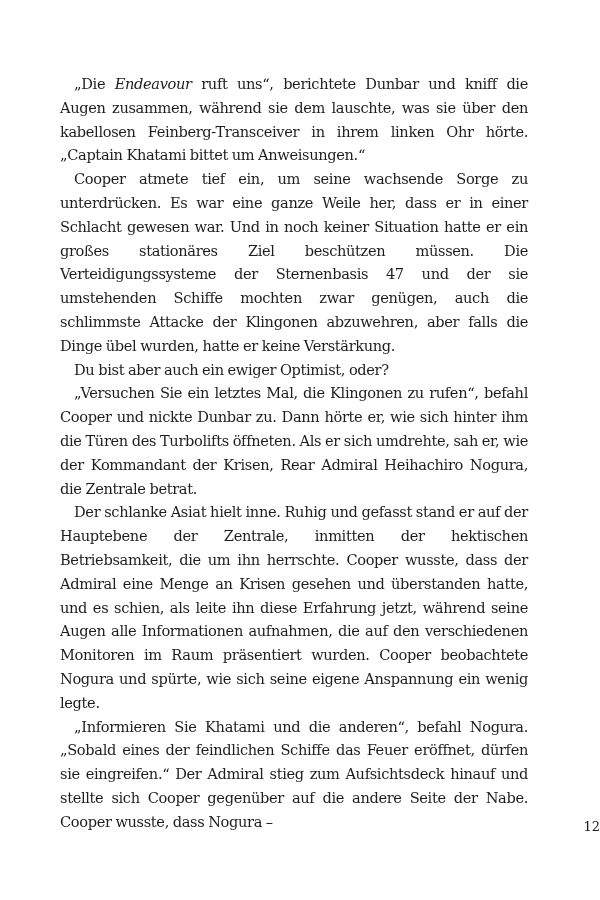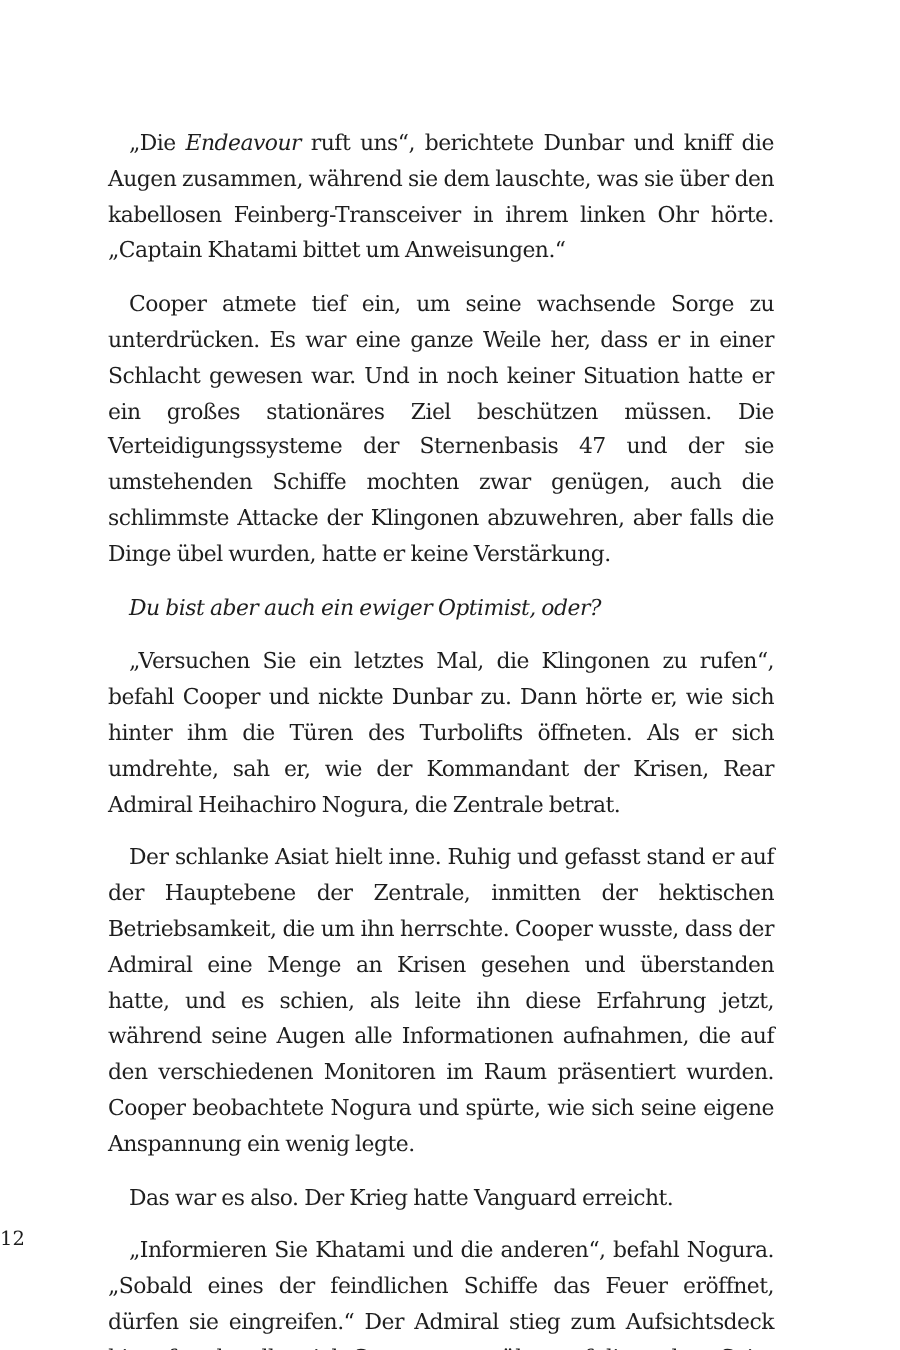--- a/index.html
+++ b/index.html
@@ -19,48 +19,46 @@
       top: 72px;
       width: 468px;
       font-family: "DejaVu Serif", "Liberation Serif", serif;
       font-size: 14.6px;
       line-height: 23.8px;
       color: #1e1e1e;
       letter-spacing: -0.35px;
       word-spacing: -0.5px;
     }
     .para {
-      margin: 12px;
+      margin: 0;
       text-indent: 14px;
       text-align: justify;
       hyphens: none;
     }
     .para.italic {
-      font-style: italic;
     }
     .ship {
       font-style: italic;
     }
     .page-number {
       position: absolute;
       top: 819px;
       left: 0;
       width: 600px;
-      text-align: left;
+      text-align: right;
       font-family: "DejaVu Serif", "Liberation Serif", serif;
       font-size: 13px;
       color: #1e1e1e;
     }
   </style>
 </head>
 <body>
 
 <div class="page">
   <p class="para"><span>„Die </span><span class="ship">Endeavour</span><span> ruft uns“, berichtete Dunbar und kniff die Augen zusammen, während sie dem lauschte, was sie über den kabellosen Feinberg-Transceiver in ihrem linken Ohr hörte. „Captain Khatami bittet um Anweisungen.“</span></p>
   <p class="para">Cooper atmete tief ein, um seine wachsende Sorge zu unterdrücken. Es war eine ganze Weile her, dass er in einer Schlacht gewesen war. Und in noch keiner Situation hatte er ein großes stationäres Ziel beschützen müssen. Die Verteidigungssysteme der Sternenbasis 47 und der sie umstehenden Schiffe mochten zwar genügen, auch die schlimmste Attacke der Klingonen abzuwehren, aber falls die Dinge übel wurden, hatte er keine Verstärkung.</p>
   <p class="para italic">Du bist aber auch ein ewiger Optimist, oder?</p>
   <p class="para">„Versuchen Sie ein letztes Mal, die Klingonen zu rufen“, befahl Cooper und nickte Dunbar zu. Dann hörte er, wie sich hinter ihm die Türen des Turbolifts öffneten. Als er sich umdrehte, sah er, wie der Kommandant der Krisen, Rear Admiral Heihachiro Nogura, die Zentrale betrat.</p>
   <p class="para">Der schlanke Asiat hielt inne. Ruhig und gefasst stand er auf der Hauptebene der Zentrale, inmitten der hektischen Betriebsamkeit, die um ihn herrschte. Cooper wusste, dass der Admiral eine Menge an Krisen gesehen und überstanden hatte, und es schien, als leite ihn diese Erfahrung jetzt, während seine Augen alle Informationen aufnahmen, die auf den verschiedenen Monitoren im Raum präsentiert wurden. Cooper beobachtete Nogura und spürte, wie sich seine eigene Anspan­nung ein wenig legte.</p>
-  <p class="para">Das war es also. Der Krieg hatte Vanguard erreicht.</p>
   <p class="para">„Informieren Sie Khatami und die anderen“, befahl Nogura. „Sobald eines der feindlichen Schiffe das Feuer eröffnet, dürfen sie eingreifen.“ Der Admiral stieg zum Aufsichtsdeck hinauf und stellte sich Cooper gegenüber auf die andere Seite der Nabe. Cooper wusste, dass Nogura –</p>
 </div>
 
 <div class="page-number">12</div>
 
 </body></html>

